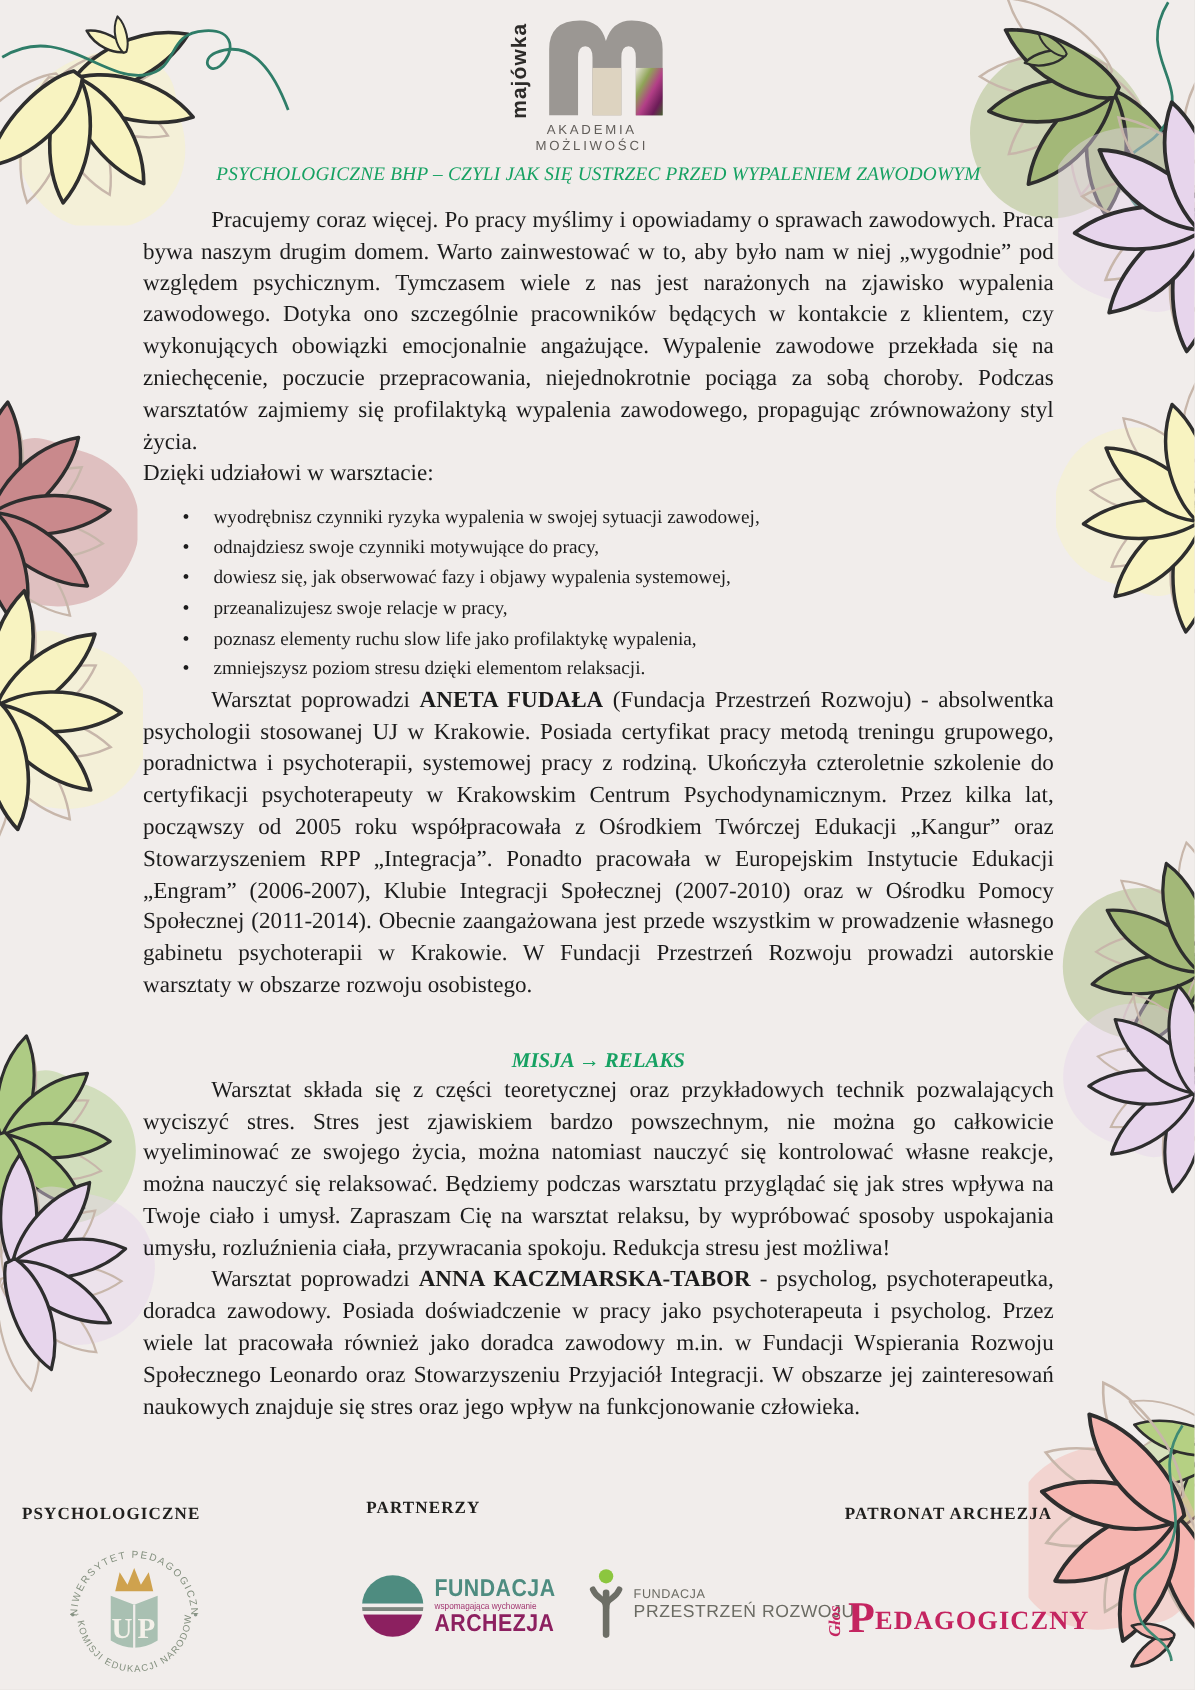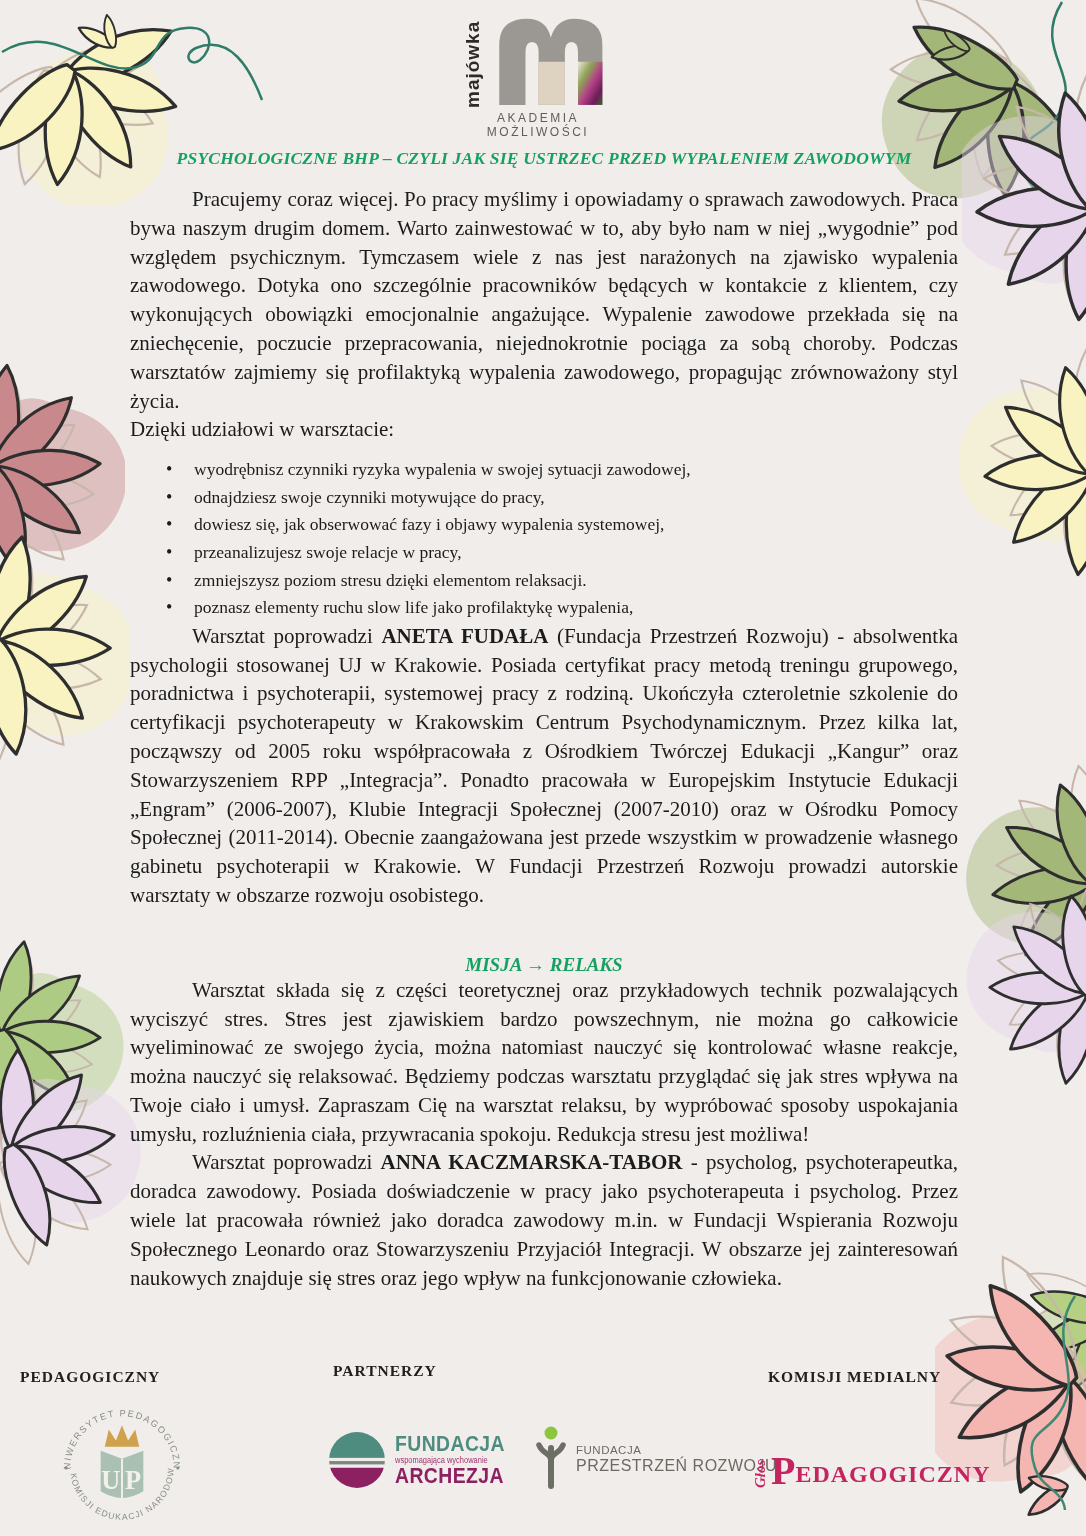--- a/index.html
+++ b/index.html
@@ -10,21 +10,21 @@
   .bud{position:absolute;width:100px;height:100px;pointer-events:none;}
   .vine{position:absolute;pointer-events:none;}
   
   .content{position:absolute;left:130px;width:828px;top:0;z-index:2;}
   .logo-wrap{position:relative;width:200px;height:122px;margin:8px auto 0;}
   .logo-vertical{position:absolute;left:18px;top:-2px;height:102px;writing-mode:vertical-rl;transform:rotate(180deg);
      font-family:"Liberation Sans","DejaVu Sans",sans-serif;font-weight:bold;font-size:19px;color:#2d2b29;letter-spacing:1px;}
   .logo-m{position:absolute;left:44px;top:0;}
   .logo-sub{position:absolute;left:0;right:12px;top:103px;text-align:center;
      font-family:"Liberation Sans","DejaVu Sans",sans-serif;font-size:12px;letter-spacing:2.5px;color:#615d59;}
-  h1.doc-title{margin:18px 0 0;text-align:center;font-size:17.5px;font-weight:bold;font-style:italic;
+  h1.doc-title{margin:18px 0 0;text-align:center;font-size:17.5px;font-weight:normal;font-style:italic;
      color:#16a162;letter-spacing:.2px;}
   p.body{font-size:21px;line-height:28.8px;text-align:justify;margin:0;}
   p.indent{text-indent:62px;}
   .benefits-heading{margin-top:52px;font-size:17.5px;}
   ul.benefits{list-style:none;margin:12px 0 0;padding:0 0 0 64px;}
   ul.benefits li{position:relative;font-size:17.5px;line-height:27.6px;}
   ul.benefits li::before{content:"•";position:absolute;left:-28px;top:0;font-size:18px;}
   .trainer{margin-top:30px;}
   .trainer b{font-weight:bold;}
   h2.mission{margin:44px 0 0;text-align:center;font-size:19px;font-weight:bold;font-style:italic;color:#16a162;}
@@ -199,36 +199,36 @@
     <h1 class="doc-title">PSYCHOLOGICZNE BHP – CZYLI JAK SIĘ USTRZEC PRZED WYPALENIEM ZAWODOWYM</h1>
 
     <p class="body indent" style="margin-top:16px">Pracujemy coraz więcej. Po pracy myślimy i opowiadamy o sprawach zawodowych. Praca bywa naszym drugim domem. Warto zainwestować w to, aby było nam w niej „wygodnie” pod względem psychicznym. Tymczasem wiele z nas jest narażonych na zjawisko wypalenia zawodowego. Dotyka ono szczególnie pracowników będących w kontakcie z klientem, czy wykonujących obowiązki emocjonalnie angażujące. Wypalenie zawodowe przekłada się na zniechęcenie, poczucie przepracowania, niejednokrotnie pociąga za sobą choroby. Podczas warsztatów zajmiemy się profilaktyką wypalenia zawodowego, propagując zrównoważony styl życia.</p>
 
     <p class="body benefits-heading">Dzięki udziałowi w warsztacie:</p>
     <ul class="benefits">
       <li>wyodrębnisz czynniki ryzyka wypalenia w swojej sytuacji zawodowej,</li>
       <li>odnajdziesz swoje czynniki motywujące do pracy,</li>
       <li>dowiesz się, jak obserwować fazy i objawy wypalenia systemowej,</li>
       <li>przeanalizujesz swoje relacje w pracy,</li>
+      <li>poznasz elementy ruchu slow life jako profilaktykę wypalenia,</li>
       <li>zmniejszysz poziom stresu dzięki elementom relaksacji.</li>
-      <li>poznasz elementy ruchu slow life jako profilaktykę wypalenia,</li>
     </ul>
 
     <p class="body indent trainer"><span>Warsztat poprowadzi </span><b>ANETA FUDAŁA</b><span> (Fundacja Przestrzeń Rozwoju) - absolwentka psychologii stosowanej UJ w Krakowie. Posiada certyfikat pracy metodą treningu grupowego, poradnictwa i psychoterapii, systemowej pracy z rodziną. Ukończyła czteroletnie szkolenie do certyfikacji psychoterapeuty w Krakowskim Centrum Psychodynamicznym. Przez kilka lat, począwszy od 2005 roku współpracowała z Ośrodkiem Twórczej Edukacji „Kangur” oraz Stowarzyszeniem RPP „Integracja”. Ponadto pracowała w Europejskim Instytucie Edukacji „Engram” (2006-2007), Klubie Integracji Społecznej (2007-2010) oraz w Ośrodku Pomocy Społecznej (2011-2014). Obecnie zaangażowana jest przede wszystkim w prowadzenie własnego gabinetu psychoterapii w Krakowie. W Fundacji Przestrzeń Rozwoju prowadzi autorskie warsztaty w obszarze rozwoju osobistego.</span></p>
 
     <h2 class="mission">MISJA → RELAKS</h2>
 
     <p class="body indent mission-body">Warsztat składa się z części teoretycznej oraz przykładowych technik pozwalających wyciszyć stres. Stres jest zjawiskiem bardzo powszechnym, nie można go całkowicie wyeliminować ze swojego życia, można natomiast nauczyć się kontrolować własne reakcje, można nauczyć się relaksować. Będziemy podczas warsztatu przyglądać się jak stres wpływa na Twoje ciało i umysł. Zapraszam Cię na warsztat relaksu, by wypróbować sposoby uspokajania umysłu, rozluźnienia ciała, przywracania spokoju. Redukcja stresu jest możliwa!</p>
 
     <p class="body indent trainer"><span>Warsztat poprowadzi </span><b>ANNA KACZMARSKA-TABOR</b><span> - psycholog, psychoterapeutka, doradca zawodowy. Posiada doświadczenie w pracy jako psychoterapeuta i psycholog. Przez wiele lat pracowała również jako doradca zawodowy m.in. w Fundacji Wspierania Rozwoju Społecznego Leonardo oraz Stowarzyszeniu Przyjaciół Integracji. W obszarze jej zainteresowań naukowych znajduje się stres oraz jego wpływ na funkcjonowanie człowieka.</span></p>
   </div>
 
-  <div class="footer-heading fh-org">PEDAGOGICZNY</div>
+  <div class="footer-heading fh-org">PSYCHOLOGICZNE</div>
   <div class="footer-heading fh-par">PARTNERZY</div>
-  <div class="footer-heading fh-pat">KOMISJI MEDIALNY</div>
+  <div class="footer-heading fh-pat">PATRONAT ARCHEZJA</div>
 
   <svg class="up-seal" width="132" height="132" viewBox="0 0 130 130">
     <defs>
       <path id="arcTop" d="M14,65 A51,51 0 0 1 116,65"></path>
       <path id="arcBot" d="M14,65 A51,51 0 0 0 116,65"></path>
     </defs>
     <circle cx="10" cy="65" r="1.6" fill="#8a958a"></circle>
       <circle cx="120" cy="65" r="1.6" fill="#8a958a"></circle>
     <text font-family="Liberation Sans, DejaVu Sans, sans-serif" font-size="9" letter-spacing="1.6" fill="#84907f">
       <textPath href="#arcTop" startOffset="50%" text-anchor="middle">UNIWERSYTET PEDAGOGICZNY</textPath>

